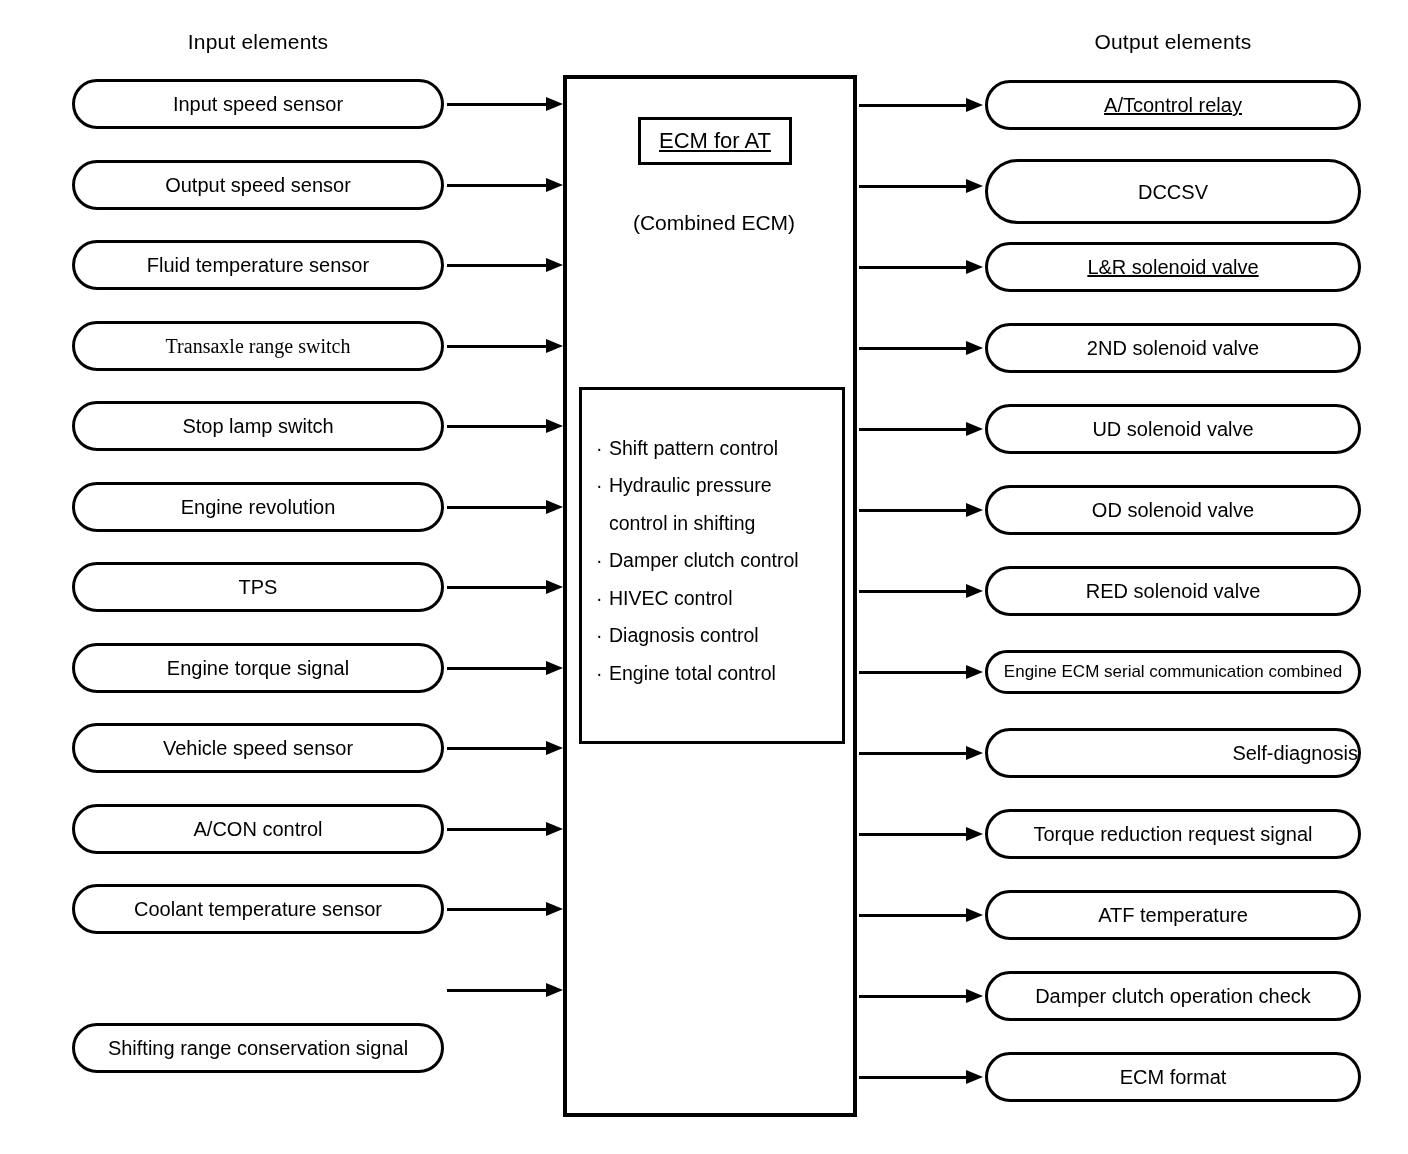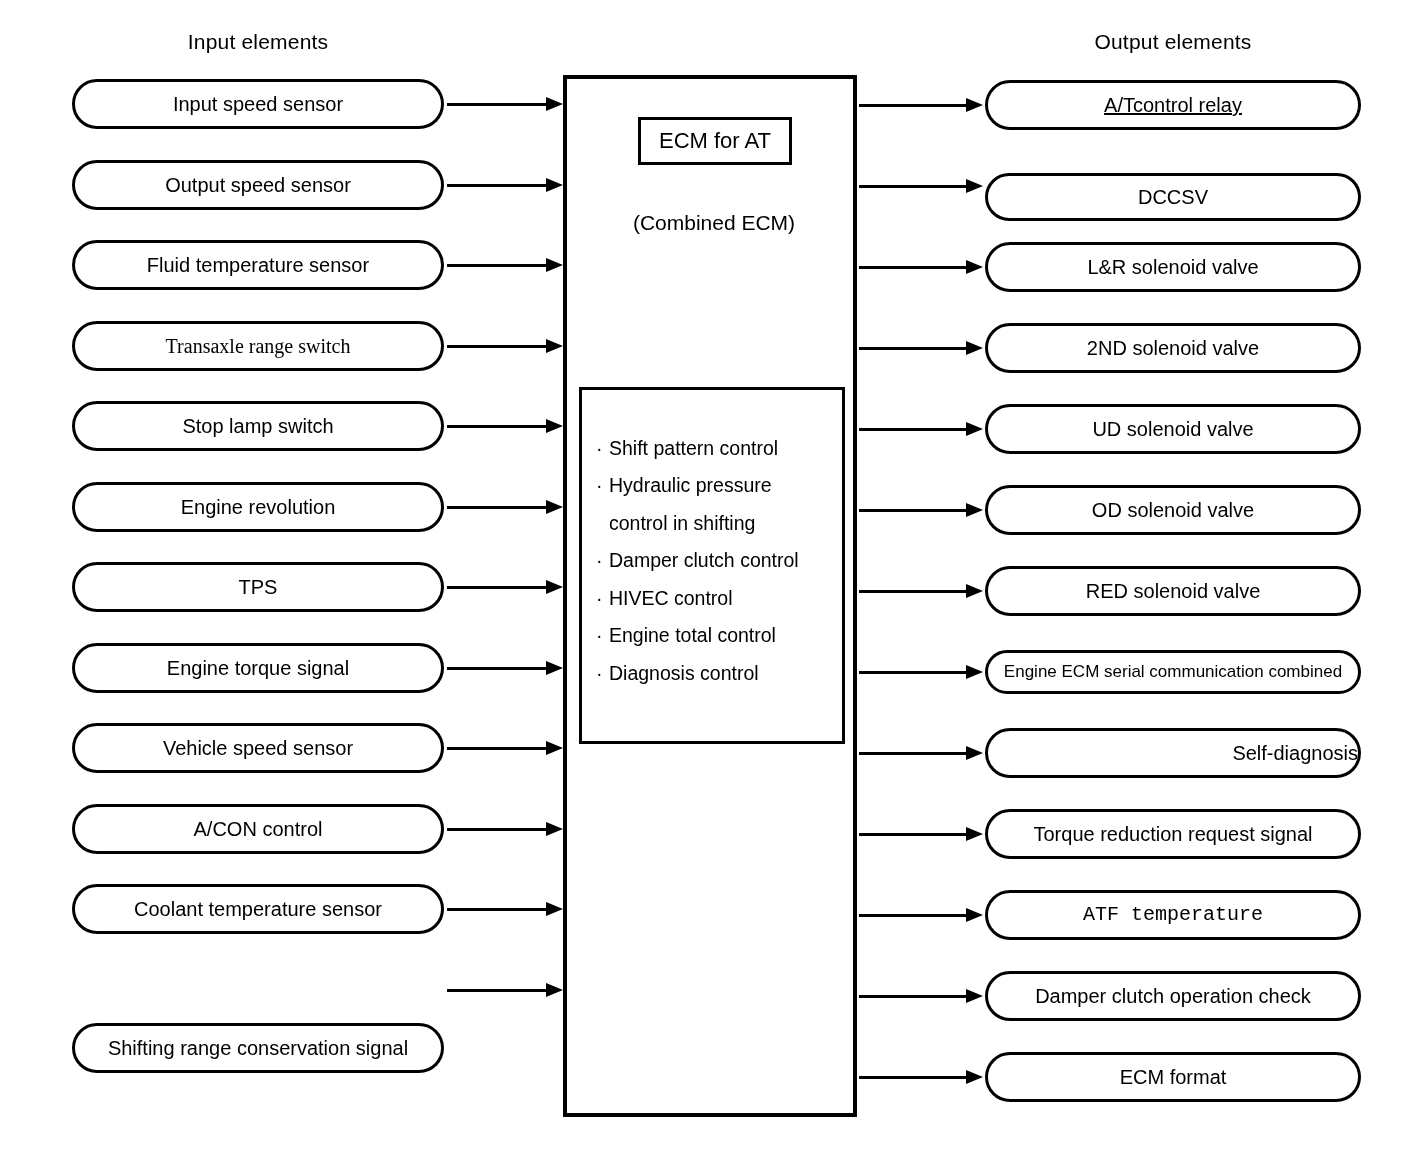--- a/index.html
+++ b/index.html
@@ -90,20 +90,21 @@
     width: 154px;
     height: 48px;
     box-sizing: border-box;
     border: 3px solid #000;
     background: #fff;
     display: flex;
     align-items: center;
     justify-content: center;
     font-size: 22px;
     white-space: nowrap;
+    text-decoration: underline;
   }
   #ecm-subtitle {
     position: absolute;
     left: 0;
     top: 132px;
     width: 294px;
     text-align: center;
     font-size: 21px;
     white-space: nowrap;
   }
@@ -239,34 +240,34 @@
   <div id="ecm-column">
     <div id="ecm-title-box">ECM for AT</div>
     <div id="ecm-subtitle">(Combined ECM)</div>
     <div id="control-list-box">
       <ul id="control-list">
           <li>Shift pattern control</li>
           <li>Hydraulic pressure
 control in shifting</li>
           <li>Damper clutch control</li>
           <li>HIVEC control</li>
+          <li>Diagnosis control</li>
           <li>Engine total control</li>
-          <li>Diagnosis control</li>
         </ul>
     </div>
   </div>
 
   <div id="output-pills">
       <div class="pill" style="left: 985px; top: 80px; width: 376px; height: 50px; text-decoration: underline;">
         <span>A/Tcontrol relay</span>
       </div>
-      <div class="pill" style="left: 985px; top: 173px; width: 376px; height: 48px;">
+      <div class="pill" style="left: 985px; top: 159px; width: 376px; height: 65px;">
         <span>DCCSV</span>
       </div>
-      <div class="pill" style="left: 985px; top: 242px; width: 376px; height: 50px;">
+      <div class="pill" style="left: 985px; top: 242px; width: 376px; height: 50px; text-decoration: underline;">
         <span>L&amp;R solenoid valve</span>
       </div>
       <div class="pill" style="left: 985px; top: 323px; width: 376px; height: 50px; text-align: right;">
         <span>2ND solenoid valve</span>
       </div>
       <div class="pill" style="left: 985px; top: 404px; width: 376px; height: 50px;">
         <span>UD solenoid valve</span>
       </div>
       <div class="pill" style="left: 985px; top: 485px; width: 376px; height: 50px;">
         <span>OD solenoid valve</span>
@@ -276,21 +277,21 @@
       </div>
       <div class="pill small" style="left: 985px; top: 650px; width: 376px; height: 44px;">
         <span>Engine ECM serial communication combined</span>
       </div>
       <div class="pill" style="left: 985px; top: 728px; width: 376px; height: 50px; justify-content: flex-end;">
         <span>Self-diagnosis</span>
       </div>
       <div class="pill" style="left: 985px; top: 809px; width: 376px; height: 50px;">
         <span>Torque reduction request signal</span>
       </div>
-      <div class="pill" style="left: 985px; top: 890px; width: 376px; height: 50px; font-family: Liberation Mono, monospace;">
+      <div class="pill" style="left: 985px; top: 890px; width: 376px; height: 50px;">
         <span>ATF temperature</span>
       </div>
       <div class="pill" style="left: 985px; top: 971px; width: 376px; height: 50px;">
         <span>Damper clutch operation check</span>
       </div>
       <div class="pill" style="left: 985px; top: 1052px; width: 376px; height: 50px;">
         <span>ECM format</span>
       </div>
     </div>
   <div id="output-arrows">

